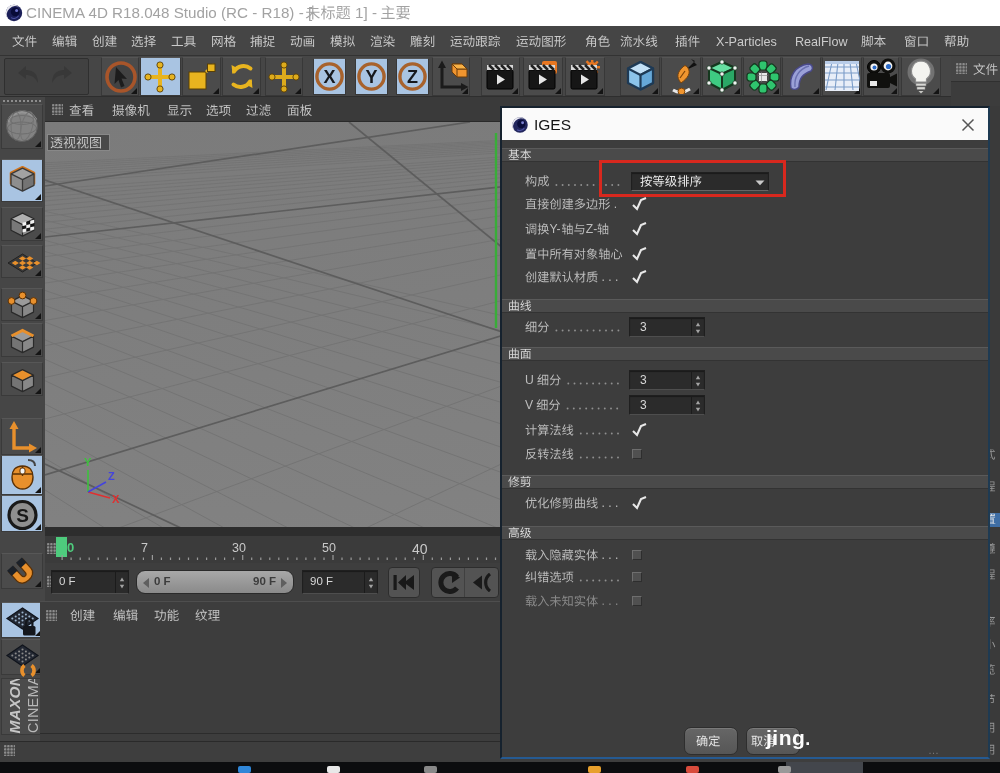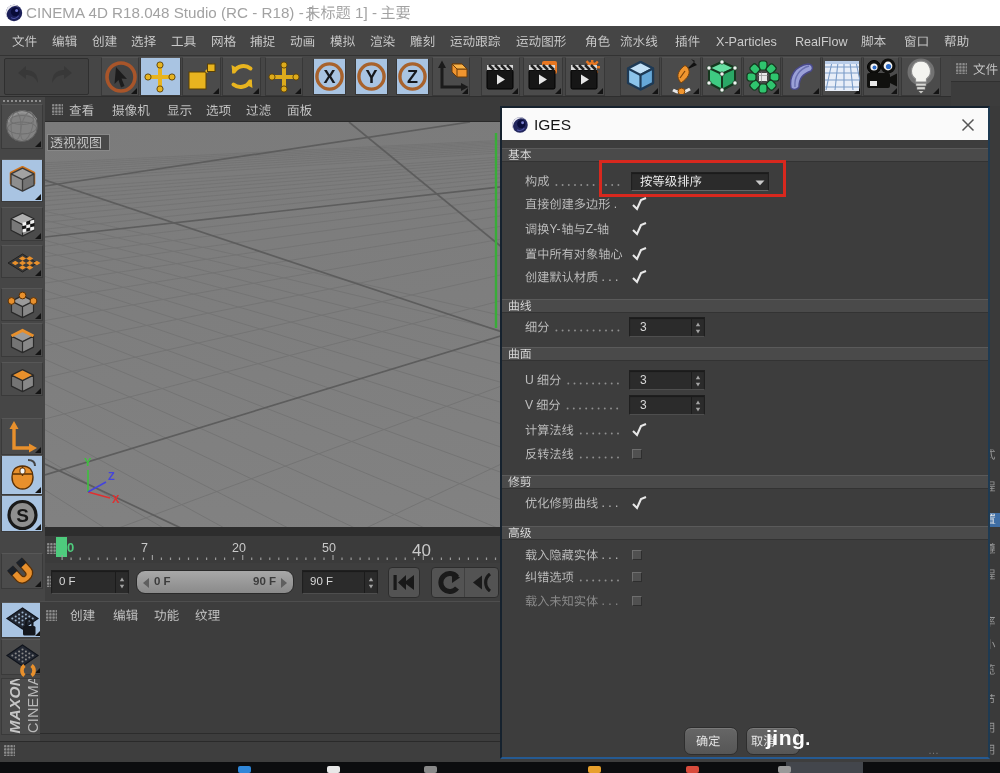--- a/index.html
+++ b/index.html
@@ -940,23 +940,23 @@
       <rect x="847.3" y="21.5" width="1.2" height="2.5" fill="#9a9a9a"></rect>
       <rect x="856.3" y="21.5" width="1.2" height="2.5" fill="#9a9a9a"></rect>
       <rect x="865.3" y="21.5" width="1.2" height="2.5" fill="#9a9a9a"></rect>
       <rect x="874.3" y="21.5" width="1.2" height="2.5" fill="#9a9a9a"></rect>
       <rect x="883.4" y="21.5" width="1.2" height="2.5" fill="#9a9a9a"></rect>
       <rect x="892.4" y="21.5" width="1.2" height="2.5" fill="#9a9a9a"></rect>
       <rect x="901.4" y="21.5" width="1.2" height="2.5" fill="#9a9a9a"></rect>
     </svg>
     <div class="a" style="left:67px;top:540px;color:#4ecb7d;font-size:13px;font-weight:bold">0</div>
     <div class="a" style="left:141px;top:541px;color:#c9c9c9;font-size:12.5px">7</div>
-    <div class="a" style="left:232px;top:541px;color:#c9c9c9;font-size:12.5px">20</div>
+    <div class="a" style="left:232px;top:541px;color:#c9c9c9;font-size:12.5px">30</div>
     <div class="a" style="left:322px;top:541px;color:#c9c9c9;font-size:12.5px">50</div>
-    <div class="a" style="left:412px;top:541px;color:#c9c9c9;font-size:17px">40</div>
+    <div class="a" style="left:412px;top:541px;color:#c9c9c9;font-size:14px">40</div>
     <div class="a" style="left:502px;top:541px;color:#c9c9c9;font-size:12.5px">50</div>
     <div class="a" style="left:45px;top:563px;width:906px;height:38px;background:#3e3e3e"></div>
     <div class="grip" style="left:47px;top:576px"></div>
     <div class="fld" style="left:51px;top:570px;width:78px;height:24px">
       <div class="spin"><svg width="12" height="24" viewBox="0 0 12 24">
           <path d="M6 6.500000 L8.2 10.200000 L3.8 10.200000 Z M6 17.500000 L8.2 13.800000 L3.8 13.800000 Z" fill="#a2a2a2"></path>
         </svg></div>
     </div>
     <div class="a" style="left:59px;top:575px;color:#d8d8d8;font-size:11.5px">0 F</div>
     <div class="a" style="left:136px;top:570px;width:158px;height:24px;background:linear-gradient(#a8a8a8,#8a8a8a);border-radius:9px;border:1px solid #2a2a2a">

